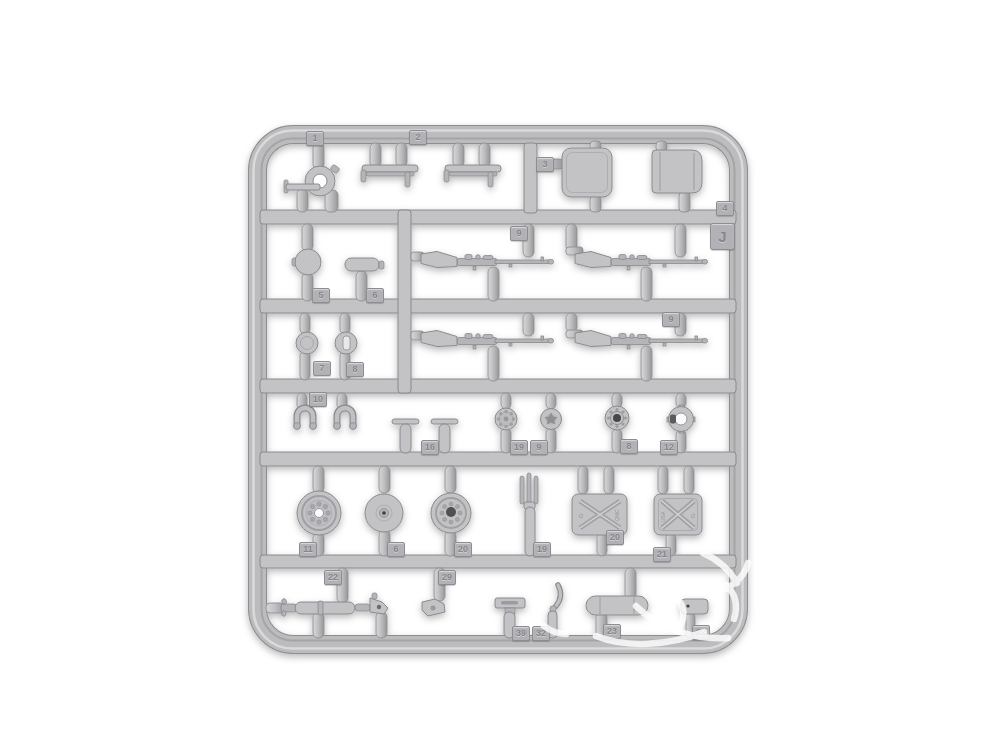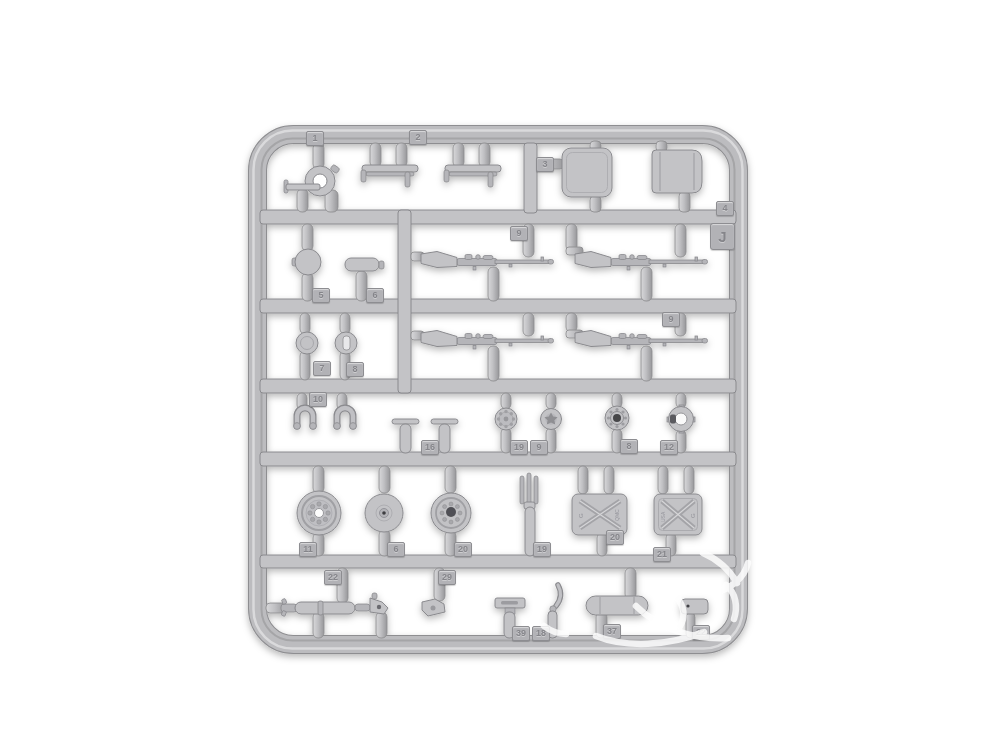--- a/index.html
+++ b/index.html
@@ -389,22 +389,22 @@
   <span class="tag" style="left:660px;top:440px">12</span>
   <span class="tag" style="left:299px;top:542px">11</span>
   <span class="tag" style="left:387px;top:542px">6</span>
   <span class="tag" style="left:454px;top:542px">20</span>
   <span class="tag" style="left:533px;top:542px">19</span>
   <span class="tag" style="left:606px;top:530px">20</span>
   <span class="tag" style="left:653px;top:547px">21</span>
   <span class="tag" style="left:324px;top:570px">22</span>
   <span class="tag" style="left:438px;top:570px">29</span>
   <span class="tag" style="left:512px;top:626px">39</span>
-  <span class="tag" style="left:532px;top:626px">18</span>
-  <span class="tag" style="left:603px;top:624px">37</span>
+  <span class="tag" style="left:532px;top:626px">32</span>
+  <span class="tag" style="left:603px;top:624px">23</span>
   <span class="tag" style="left:692px;top:625px">22</span>
 </div>
 
 <svg class="watermark" width="1000" height="750" viewBox="0 0 1000 750">
   <g fill="none" stroke="#ffffff" stroke-width="6.5" stroke-linecap="round" opacity=".82">
     <path d="M703,553 c14,6 26,16 34,30"></path>
     <path d="M748,563 c-4,16 -18,26 -34,30"></path>
     <path d="M726,585 c10,8 12,22 8,34"></path>
     <path d="M636,606 c22,22 56,34 92,32"></path>
     <path d="M596,636 c30,12 72,10 108,-4"></path>

